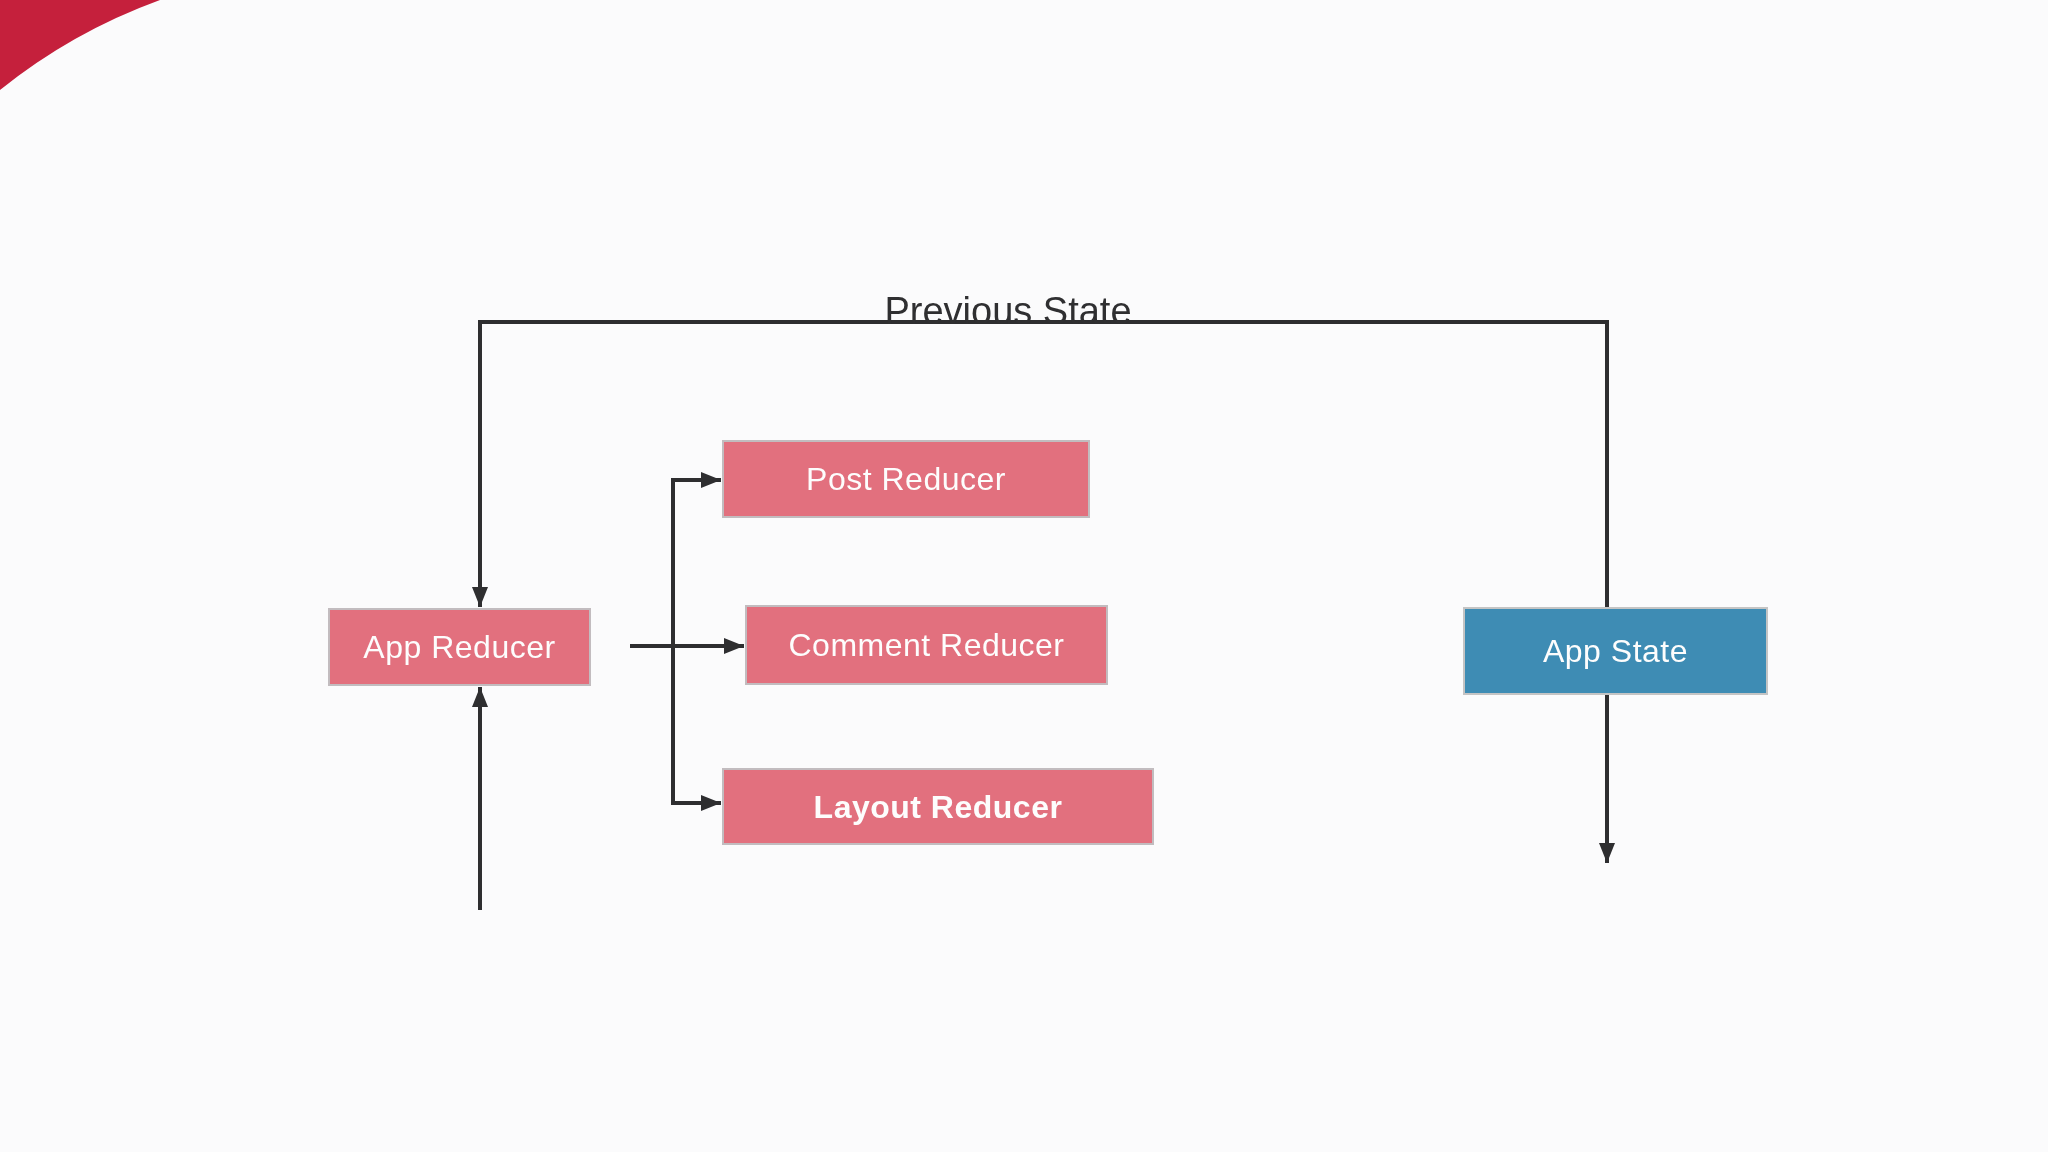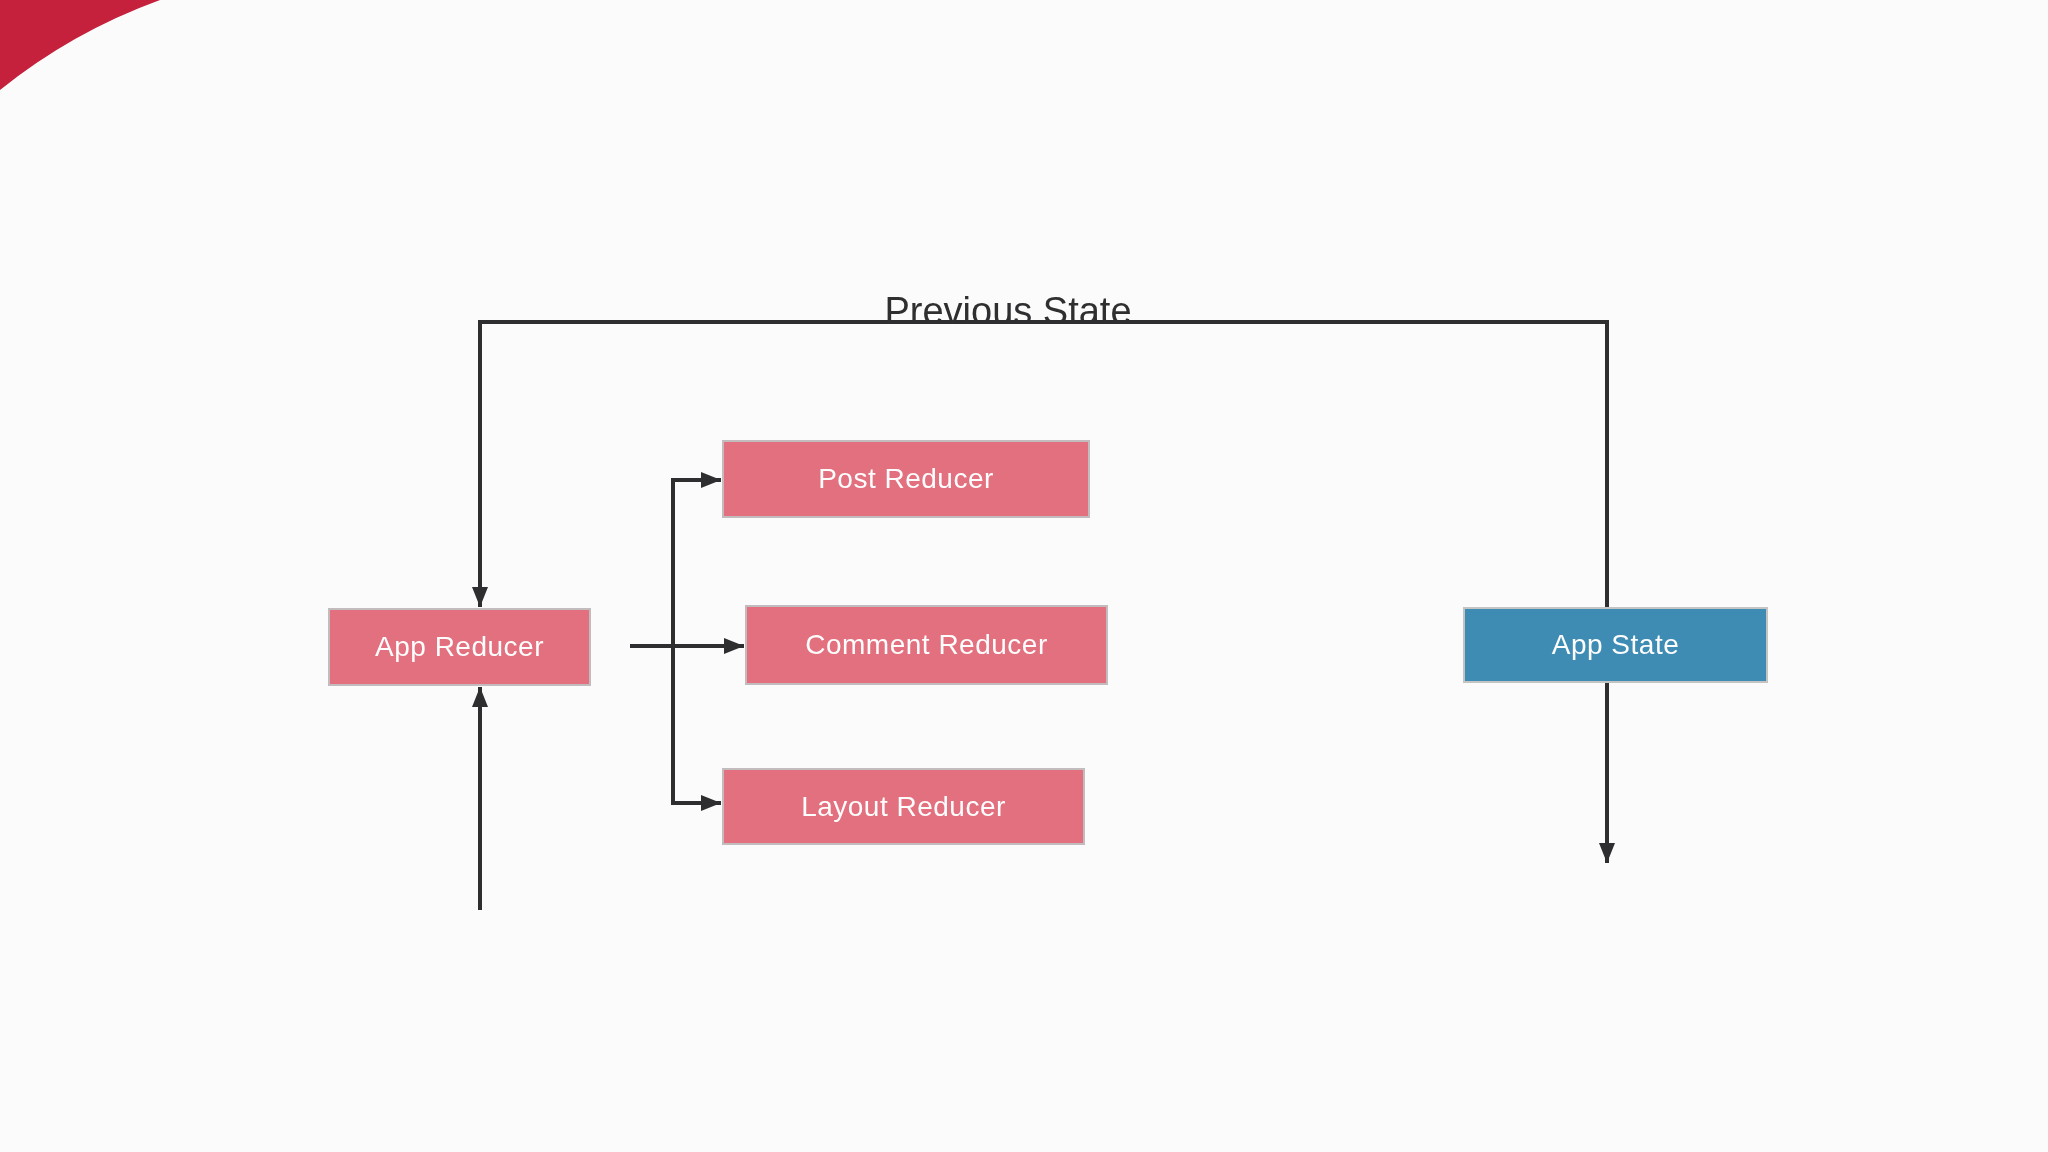--- a/index.html
+++ b/index.html
@@ -30,39 +30,39 @@
     position: absolute;
     left: 0; top: 0;
     width: 2048px; height: 1152px;
     display: block;
   }
   .node {
     position: absolute;
     display: flex;
     align-items: center;
     justify-content: center;
-    font-size: 28px;
+    font-size: 32px;
     letter-spacing: 0.5px;
     color: var(--node-text, #fdfdfd);
     text-align: center;
     line-height: 1;
   }
   .node.reducer {
     background: var(--reducer-fill, #e2707e);
     border: 2px solid var(--reducer-border, #c2bcbf);
   }
   .node.state {
     background: var(--state-fill, #3e8cb4);
     border: 2px solid var(--state-border, #c4c4c4);
   }
   .node-app-reducer     { left: 328px;  top: 608px; width: 263px; height: 78px; }
   .node-post-reducer    { left: 722px;  top: 440px; width: 368px; height: 78px; }
   .node-comment-reducer { left: 745px;  top: 605px; width: 363px; height: 80px; }
-  .node-layout-reducer  { left: 722px;  top: 768px; width: 363px; height: 77px; }
-  .node-app-state       { left: 1463px; top: 607px; width: 305px; height: 76px; }
+  .node-layout-reducer  { left: 722px;  top: 768px; width: 432px; height: 77px; font-weight: bold; }
+  .node-app-state       { left: 1463px; top: 607px; width: 305px; height: 88px; }
   .flow-label {
     position: absolute;
     left: 808px;
     top: 257px;
     width: 400px;
     text-align: center;
     font-size: 38px;
     color: var(--label-text, #2f2f31);
     line-height: 1.2;
     margin-top: 32px;

